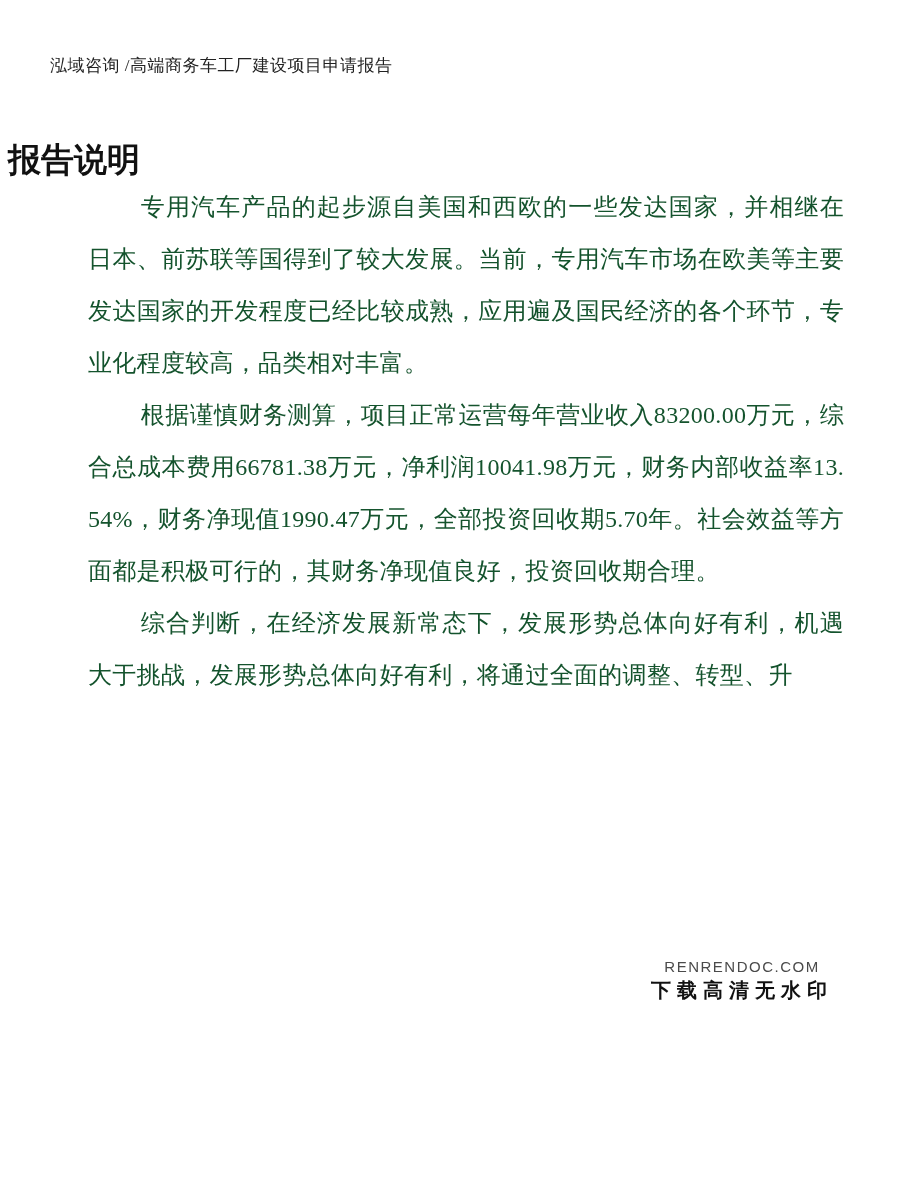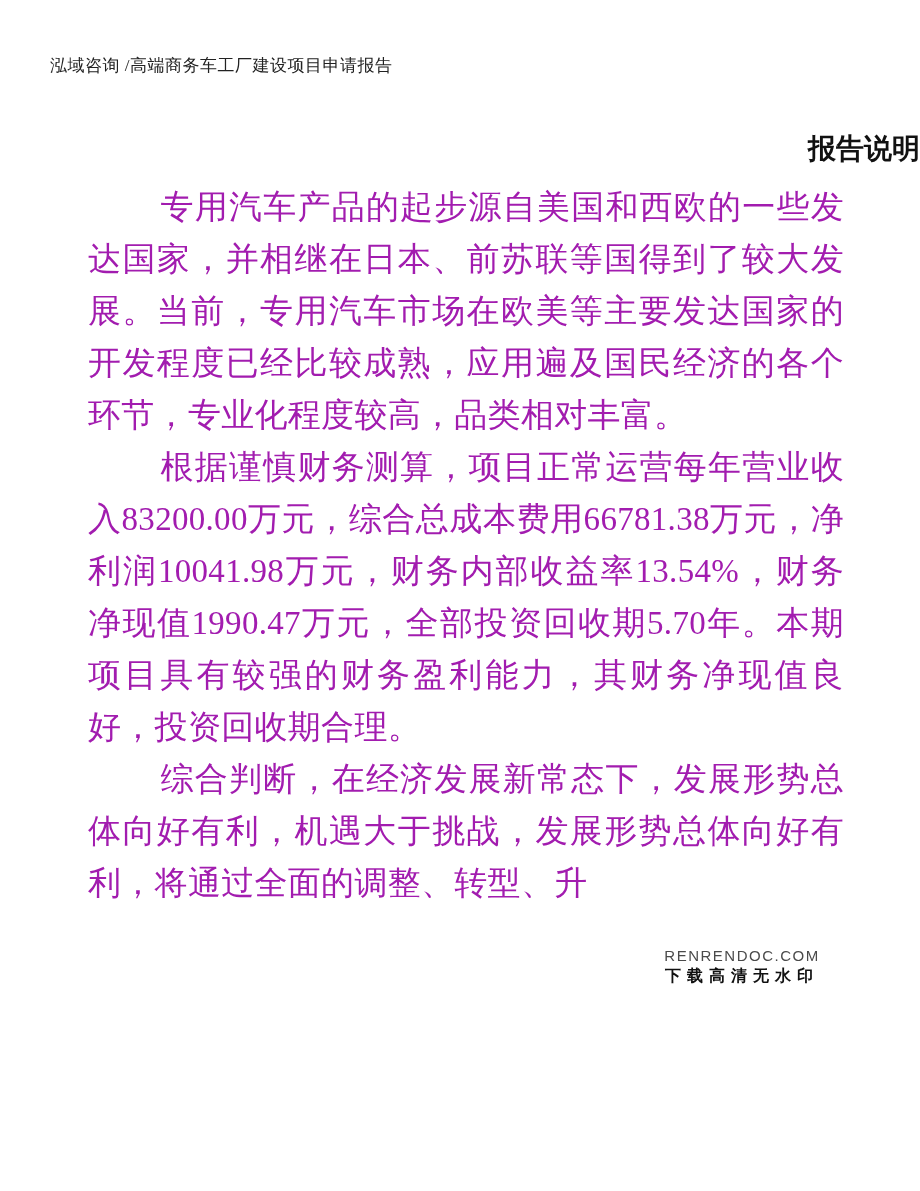--- a/index.html
+++ b/index.html
@@ -23,93 +23,93 @@
     font-size: 17px;
     letter-spacing: 0.5px;
     color: #222222;
     white-space: nowrap;
   }
   .doc-title {
     position: absolute;
     top: 130px;
     left: 0;
     right: 0;
-    margin: 0;
-    text-align: right;
+    margin: 8px;
+    text-align: left;
     font-family: "Liberation Sans", "DejaVu Sans", sans-serif;
-    font-size: 28px;
+    font-size: 33px;
     font-weight: 700;
     color: #111111;
   }
   .doc-body {
     position: absolute;
     top: 181px;
     left: 88px;
     width: 756px;
   }
   .doc-body p {
     margin: 0;
-    font-size: 33px;
+    font-size: 24px;
     line-height: 52px;
     letter-spacing: 0.3px;
     text-align: justify;
     text-justify: inter-ideograph;
     text-indent: 2.2em;
     word-break: break-all;
-    color: #a21caf;
+    color: #14532d;
   }
   .watermark {
     position: absolute;
     top: 946px;
     left: 646px;
     width: 192px;
     text-align: center;
     pointer-events: none;
   }
   .wm-title {
     font-family: "Liberation Serif", "DejaVu Serif", serif;
     font-size: 46px;
     font-weight: 700;
     line-height: 1.05;
     letter-spacing: 1px;
     color: #0a0a0a;
     white-space: nowrap;
   }
   .wm-domain {
-    margin-top: 1px;
+    margin-top: 12px;
     font-family: "Liberation Sans", "DejaVu Sans", sans-serif;
     font-size: 15px;
     letter-spacing: 1.5px;
     color: #4a4a4a;
     white-space: nowrap;
   }
   .wm-caption {
     margin-top: 2px;
     font-family: "Liberation Sans", "DejaVu Sans", sans-serif;
-    font-size: 16px;
+    font-size: 20px;
     font-weight: 700;
     letter-spacing: 6px;
     color: #111111;
     white-space: nowrap;
   }
 </style>
 </head>
 <body>
 
 <div class="page">
 
   <div class="doc-header">
     <span>泓域咨询 /高端商务车工厂建设项目申请报告</span>
   </div>
 
   <h1 class="doc-title">报告说明</h1>
 
   <div class="doc-body">
     <p>专用汽车产品的起步源自美国和西欧的一些发达国家，并相继在日本、前苏联等国得到了较大发展。当前，专用汽车市场在欧美等主要发达国家的开发程度已经比较成熟，应用遍及国民经济的各个环节，专业化程度较高，品类相对丰富。</p>
-    <p>根据谨慎财务测算，项目正常运营每年营业收入83200.00万元，综合总成本费用66781.38万元，净利润10041.98万元，财务内部收益率13.54%，财务净现值1990.47万元，全部投资回收期5.70年。本期项目具有较强的财务盈利能力，其财务净现值良好，投资回收期合理。</p>
+    <p>根据谨慎财务测算，项目正常运营每年营业收入83200.00万元，综合总成本费用66781.38万元，净利润10041.98万元，财务内部收益率13.54%，财务净现值1990.47万元，全部投资回收期5.70年。社会效益等方面都是积极可行的，其财务净现值良好，投资回收期合理。</p>
     <p>综合判断，在经济发展新常态下，发展形势总体向好有利，机遇大于挑战，发展形势总体向好有利，将通过全面的调整、转型、升</p>
   </div>
 
   <div class="watermark">
     <div class="wm-domain">RENRENDOC.COM</div>
     <div class="wm-caption">下载高清无水印</div>
   </div>
 
 </div>
 

